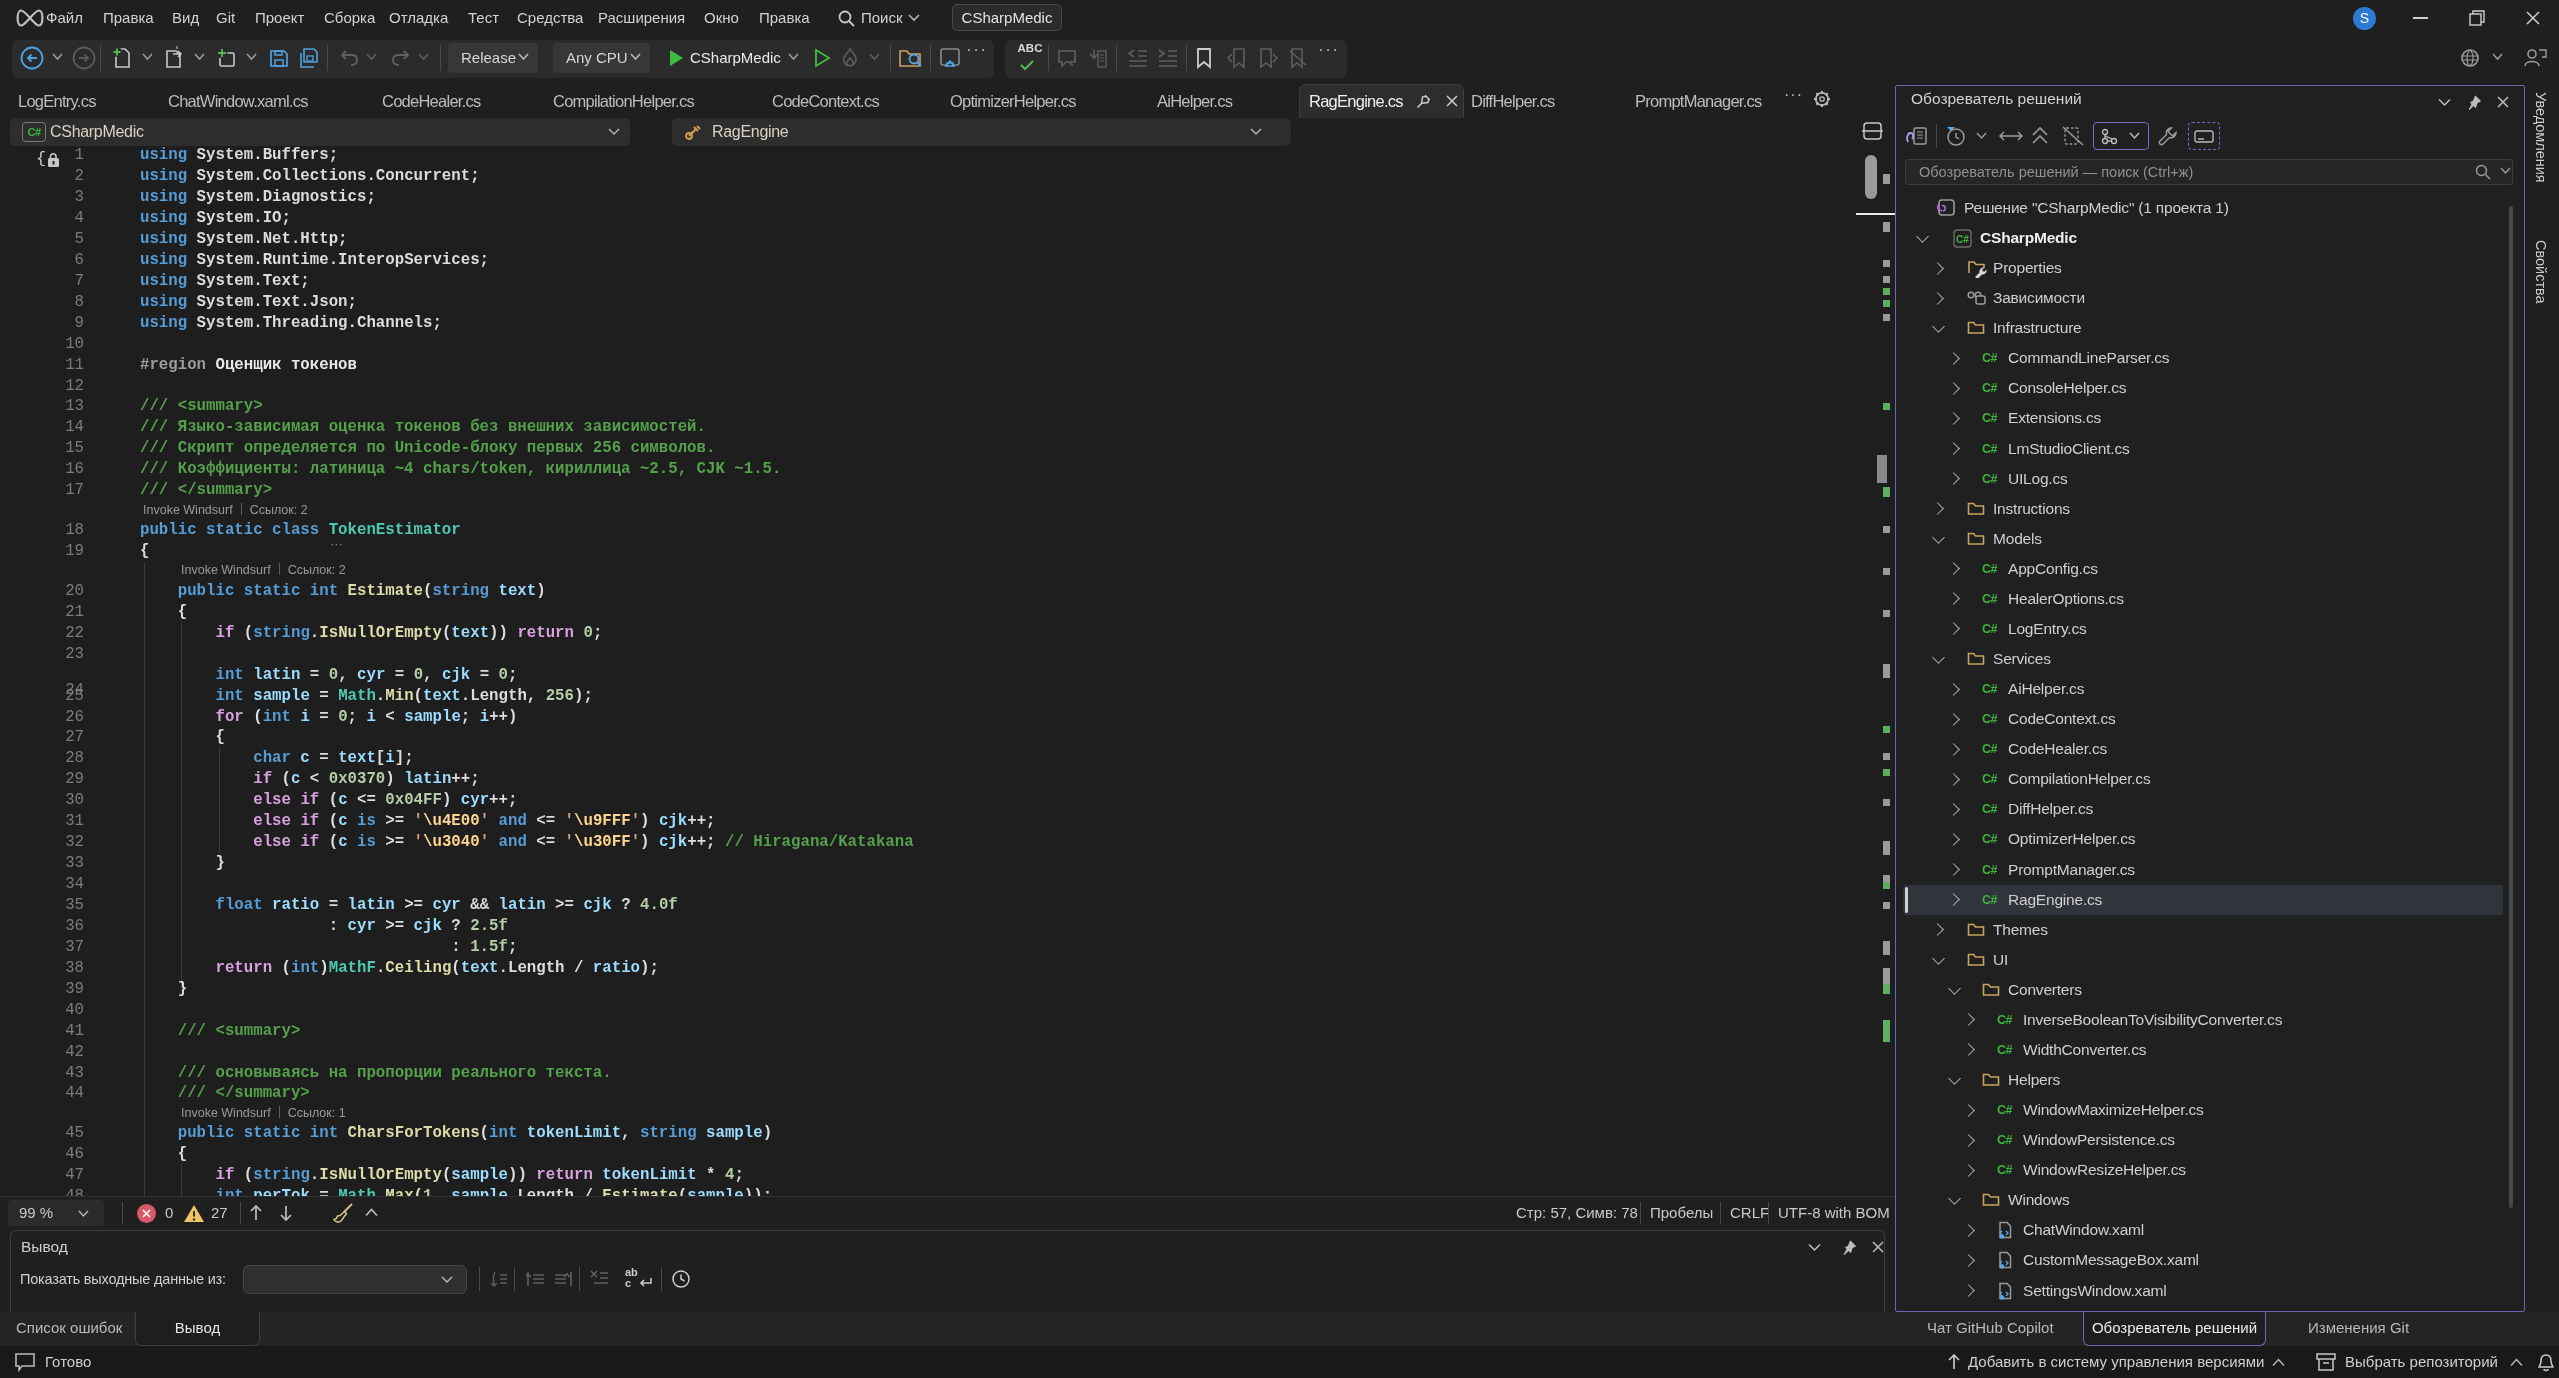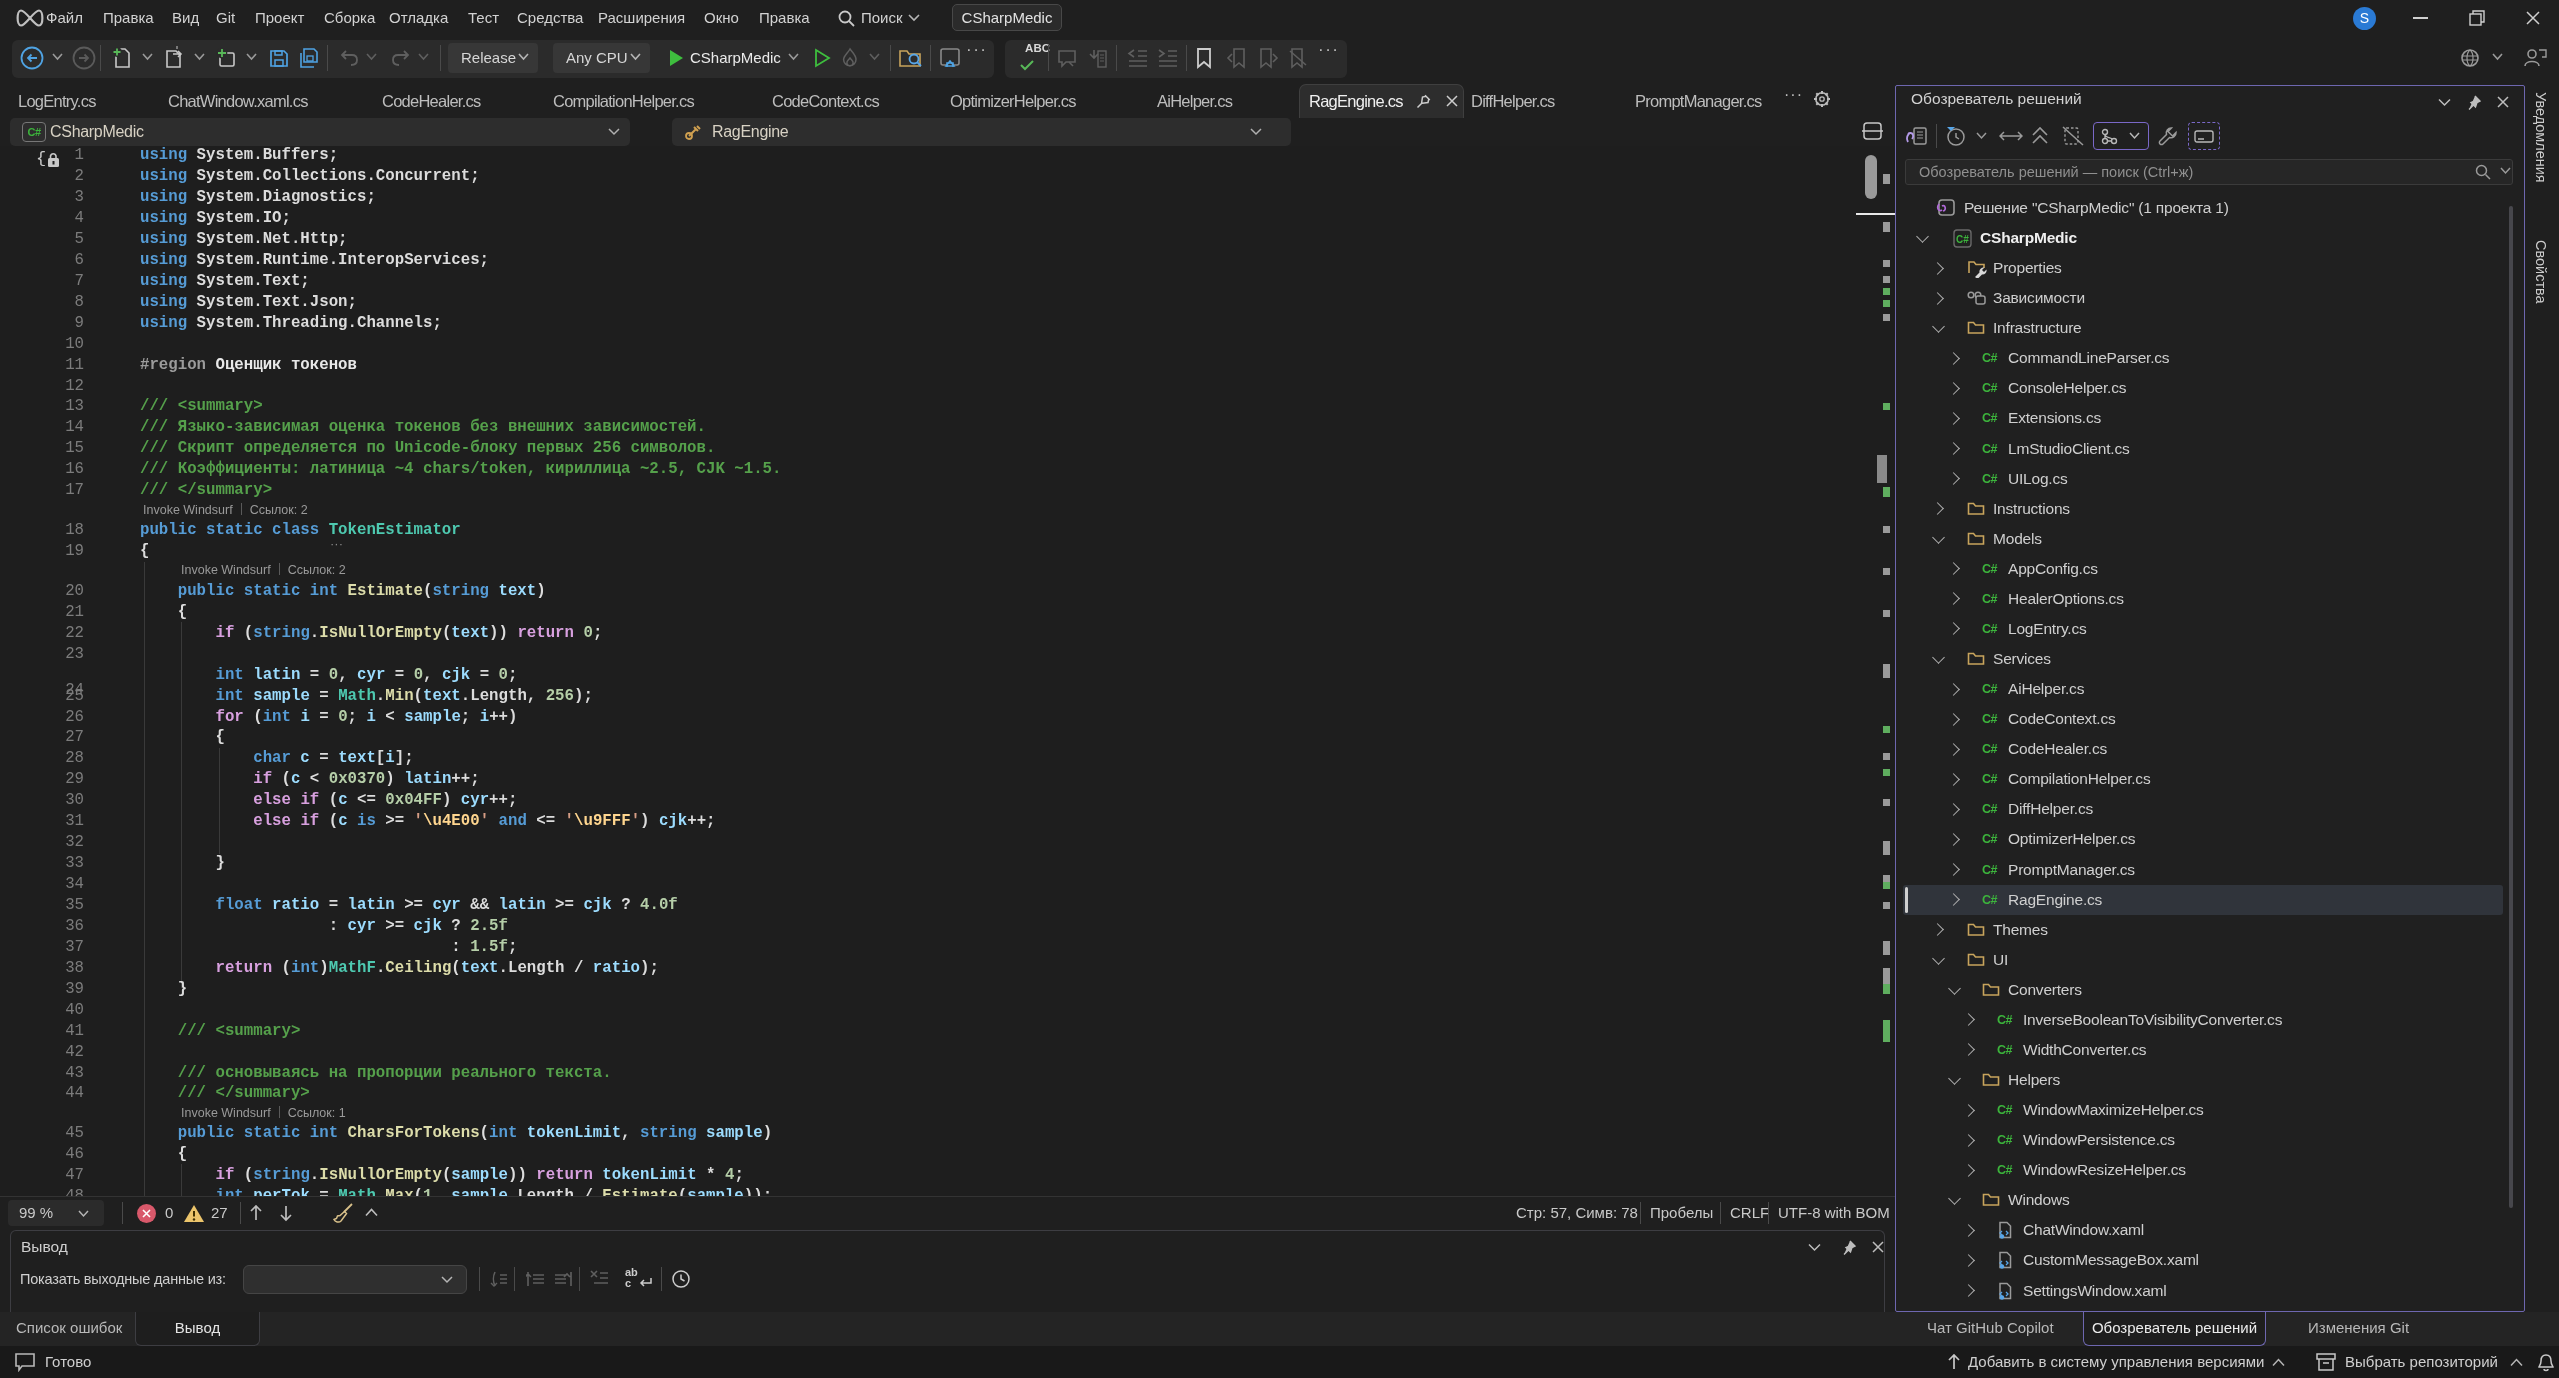--- a/index.html
+++ b/index.html
@@ -193,21 +193,21 @@
         <circle cx="16" cy="13" r="4.5" stroke="#58a6e8" stroke-width="1.8" fill="#2b2b2b"></circle>
         <path d="M19 16 L23 20" stroke="#58a6e8" stroke-width="1.8"></path>
       </svg>
       <div class="tsep" style="left:930px"></div>
       <svg class="abs" style="left:938px;top:10px" width="24" height="24" viewBox="0 0 24 24" fill="none">
         <rect x="3" y="3" width="18" height="16" rx="2" stroke="#8a8a8a" stroke-width="1.6"></rect>
         <path d="M8 20 L12 15 L16 20 Z" fill="#2b2b2b" stroke="#4fa3e3" stroke-width="1.6"></path>
         <path d="M9 21 V17 H15 V21" stroke="#4fa3e3" stroke-width="1.6"></path>
       </svg>
       <div class="abs" style="left:966px;top:4px;font-size:17px;color:#bdbdbd;letter-spacing:1.5px">···</div>
-      <div class="abs" style="left:1010px;top:6px;width:40px;height:30px;color:#d8d8d8;font-size:11.5px;font-weight:700;text-align:right;line-height:13px">ABC</div>
+      <div class="abs" style="left:1010px;top:6px;width:40px;height:30px;color:#d8d8d8;font-size:11.5px;font-weight:700;text-align:center;line-height:13px">ABC</div>
       <svg class="abs" style="left:1020px;top:24px" width="14" height="11" viewBox="0 0 14 11" fill="none">
         <path d="M1 5 L5 9 L13 1" stroke="#58b858" stroke-width="2"></path>
       </svg>
       <div class="tsep" style="left:1048px"></div>
       <svg class="abs" style="left:1056px;top:11px" width="22" height="22" viewBox="0 0 22 22" fill="none">
         <path d="M3 4 H19 V15 H10 L6 19 V15 H3 Z" stroke="#5f5f5f" stroke-width="1.6"></path>
         <path d="M13 15 L17 19" stroke="#5f5f5f" stroke-width="1.6"></path>
       </svg>
       <svg class="abs" style="left:1086px;top:11px" width="22" height="22" viewBox="0 0 22 22" fill="none">
         <path d="M8 3 V11 M4 7 L8 11 L12 7" stroke="#5f5f5f" stroke-width="1.6"></path>
@@ -364,20 +364,21 @@
       <div class="cl" style="top:581.4px">        {</div>
       <div class="num" style="top:602.4px">28</div>
       <div class="cl" style="top:602.4px">            <i class="k">char</i><i class="v"> c</i> = <i class="v">text</i>[<i class="v">i</i>];</div>
       <div class="num" style="top:623.3px">29</div>
       <div class="cl" style="top:623.3px">            <i class="kc">if</i> (<i class="v">c</i> &lt; <i class="n">0x0370</i>) <i class="v">latin</i>++;</div>
       <div class="num" style="top:644.2px">30</div>
       <div class="cl" style="top:644.2px">            <i class="kc">else</i> <i class="kc">if</i> (<i class="v">c</i> &lt;= <i class="n">0x04FF</i>) <i class="v">cyr</i>++;</div>
       <div class="num" style="top:665.2px">31</div>
       <div class="cl" style="top:665.2px">            <i class="kc">else</i> <i class="kc">if</i> (<i class="v">c</i> <i class="k">is</i> &gt;= <i class="s">'</i><i class="e">\u4E00</i><i class="s">'</i> <i class="k">and</i> &lt;= <i class="s">'</i><i class="e">\u9FFF</i><i class="s">'</i>) <i class="v">cjk</i>++;</div>
       <div class="num" style="top:686.1px">32</div>
+      <div class="cl" style="top:686.1px">            <i class="kc">else</i> <i class="kc">if</i> (<i class="v">c</i> <i class="k">is</i> &gt;= <i class="s">'</i><i class="e">\u3040</i><i class="s">'</i> <i class="k">and</i> &lt;= <i class="s">'</i><i class="e">\u30FF</i><i class="s">'</i>) <i class="v">cjk</i>++; <i class="c">// Hiragana/Katakana</i></div>
       <div class="num" style="top:707.1px">33</div>
       <div class="cl" style="top:707.1px">        }</div>
       <div class="num" style="top:748.9px">35</div>
       <div class="cl" style="top:748.9px">        <i class="k">float</i><i class="v"> ratio</i> = <i class="v">latin</i> &gt;= <i class="v">cyr</i> &amp;&amp; <i class="v">latin</i> &gt;= <i class="v">cjk</i> ? <i class="n">4.0f</i></div>
       <div class="num" style="top:769.9px">36</div>
       <div class="cl" style="top:769.9px">                    : <i class="v">cyr</i> &gt;= <i class="v">cjk</i> ? <i class="n">2.5f</i></div>
       <div class="num" style="top:790.8px">37</div>
       <div class="cl" style="top:790.8px">                                 : <i class="n">1.5f</i>;</div>
       <div class="num" style="top:811.8px">38</div>
       <div class="cl" style="top:811.8px">        <i class="kc">return</i> (<i class="k">int</i>)<i class="t">MathF</i>.<i class="m">Ceiling</i>(<i class="v">text</i>.Length / <i class="v">ratio</i>);</div>

